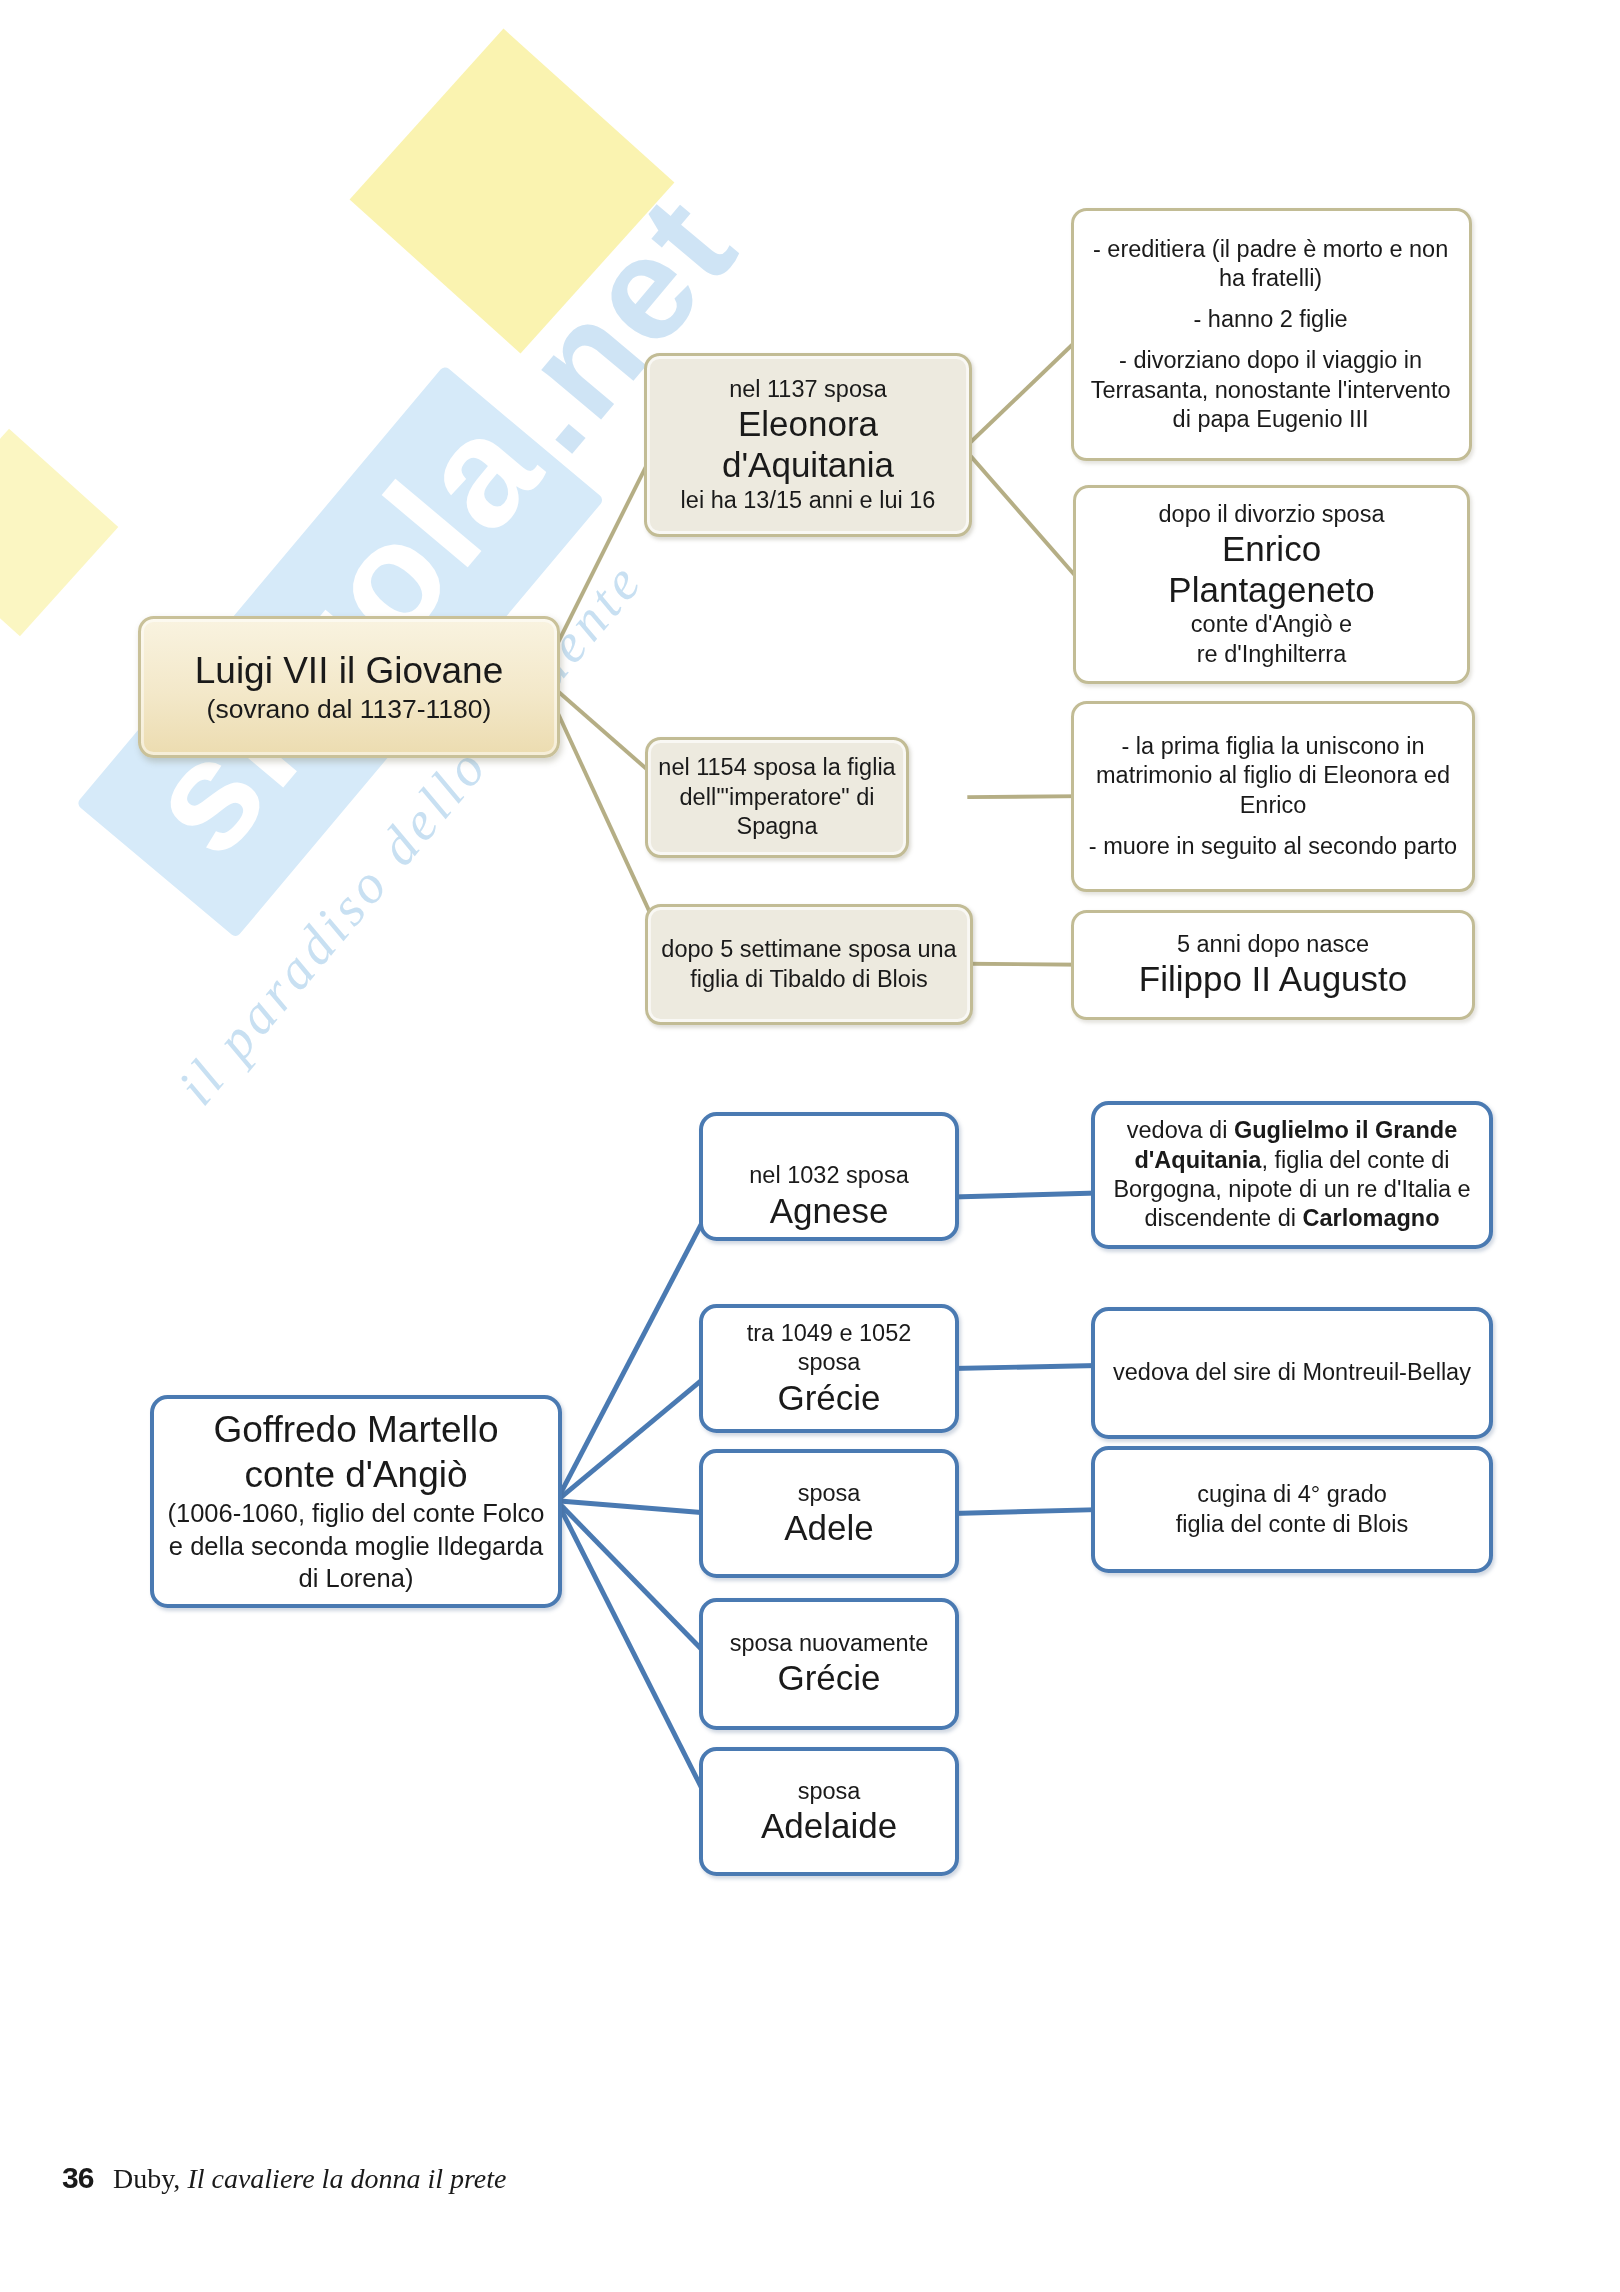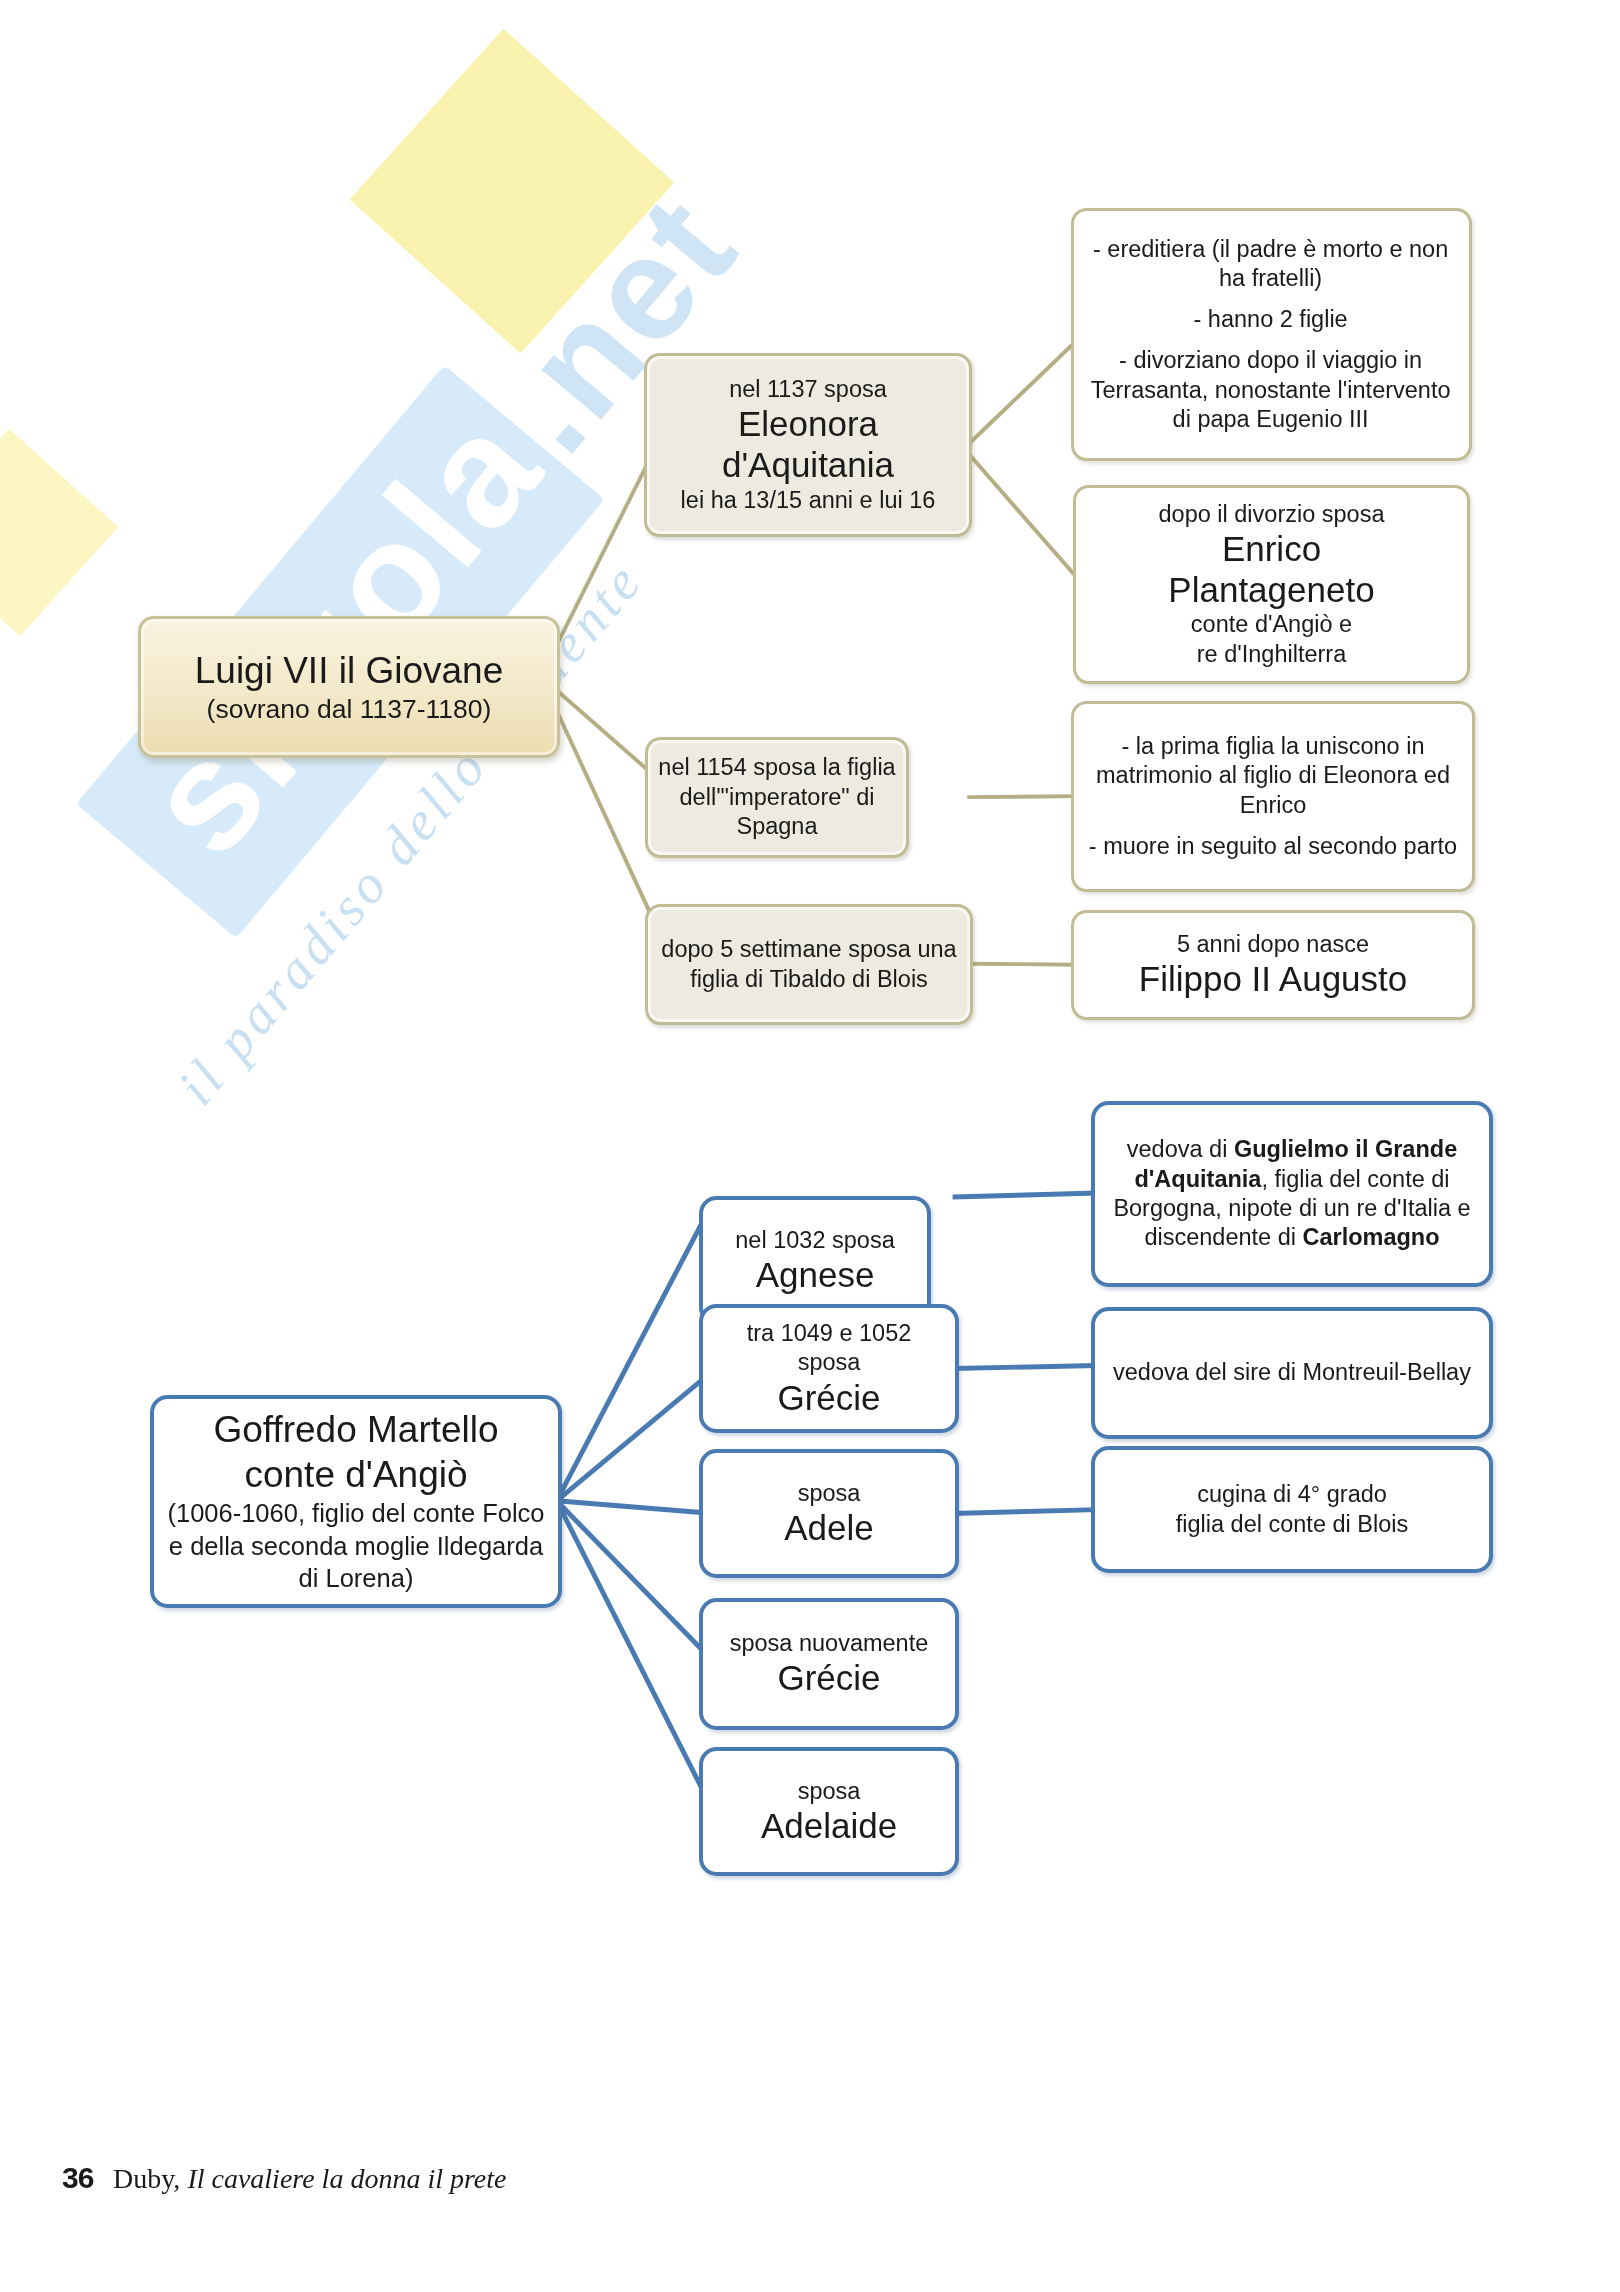--- a/index.html
+++ b/index.html
@@ -145,21 +145,21 @@
 <div class="box tan-white" style="left:1071px;top:910px;width:404px;height:110px;">
   <div class="t-small">5 anni dopo nasce</div>
   <div class="t-name">Filippo II Augusto</div>
 </div>
 
 <div class="box blue-box" style="left:150px;top:1395px;width:412px;height:213px;">
   <div class="t-title">Goffredo Martello conte d'Angiò</div>
   <div class="t-sub2">(1006-1060, figlio del conte Folco e della seconda moglie Ildegarda di Lorena)</div>
 </div>
 
-<div class="box blue-box" style="left:699px;top:1196px;width:232px;height:129px;">
+<div class="box blue-box" style="left:699px;top:1112px;width:260px;height:129px;justify-content:flex-end;">
   <div class="t-small">nel 1032 sposa</div>
   <div class="t-name">Agnese</div>
 </div>
 
 <div class="box blue-box" style="left:699px;top:1304px;width:260px;height:129px;">
   <div class="t-small">tra 1049 e 1052 sposa</div>
   <div class="t-name">Grécie</div>
 </div>
 
 <div class="box blue-box" style="left:699px;top:1449px;width:260px;height:129px;">
@@ -170,21 +170,21 @@
 <div class="box blue-box" style="left:699px;top:1598px;width:260px;height:132px;">
   <div class="t-small">sposa nuovamente</div>
   <div class="t-name">Grécie</div>
 </div>
 
 <div class="box blue-box" style="left:699px;top:1747px;width:260px;height:129px;">
   <div class="t-small">sposa</div>
   <div class="t-name">Adelaide</div>
 </div>
 
-<div class="box blue-box" style="left:1091px;top:1101px;width:402px;height:186px;align-items:center;">
+<div class="box blue-box" style="left:1091px;top:1101px;width:402px;height:148px;align-items:center;">
   <div class="t-small"><span>vedova di </span><span class="b">Guglielmo il Grande d'Aquitania</span><span>, figlia del conte di Borgogna, nipote di un re d'Italia e discendente di </span><span class="b">Carlomagno</span></div>
 </div>
 
 <div class="box blue-box" style="left:1091px;top:1307px;width:402px;height:132px;">
   <div class="t-small">vedova del sire di Montreuil-Bellay</div>
 </div>
 
 <div class="box blue-box" style="left:1091px;top:1446px;width:402px;height:127px;">
   <div class="t-small">cugina di 4° grado</div>
   <div class="t-small">figlia del conte di Blois</div>

